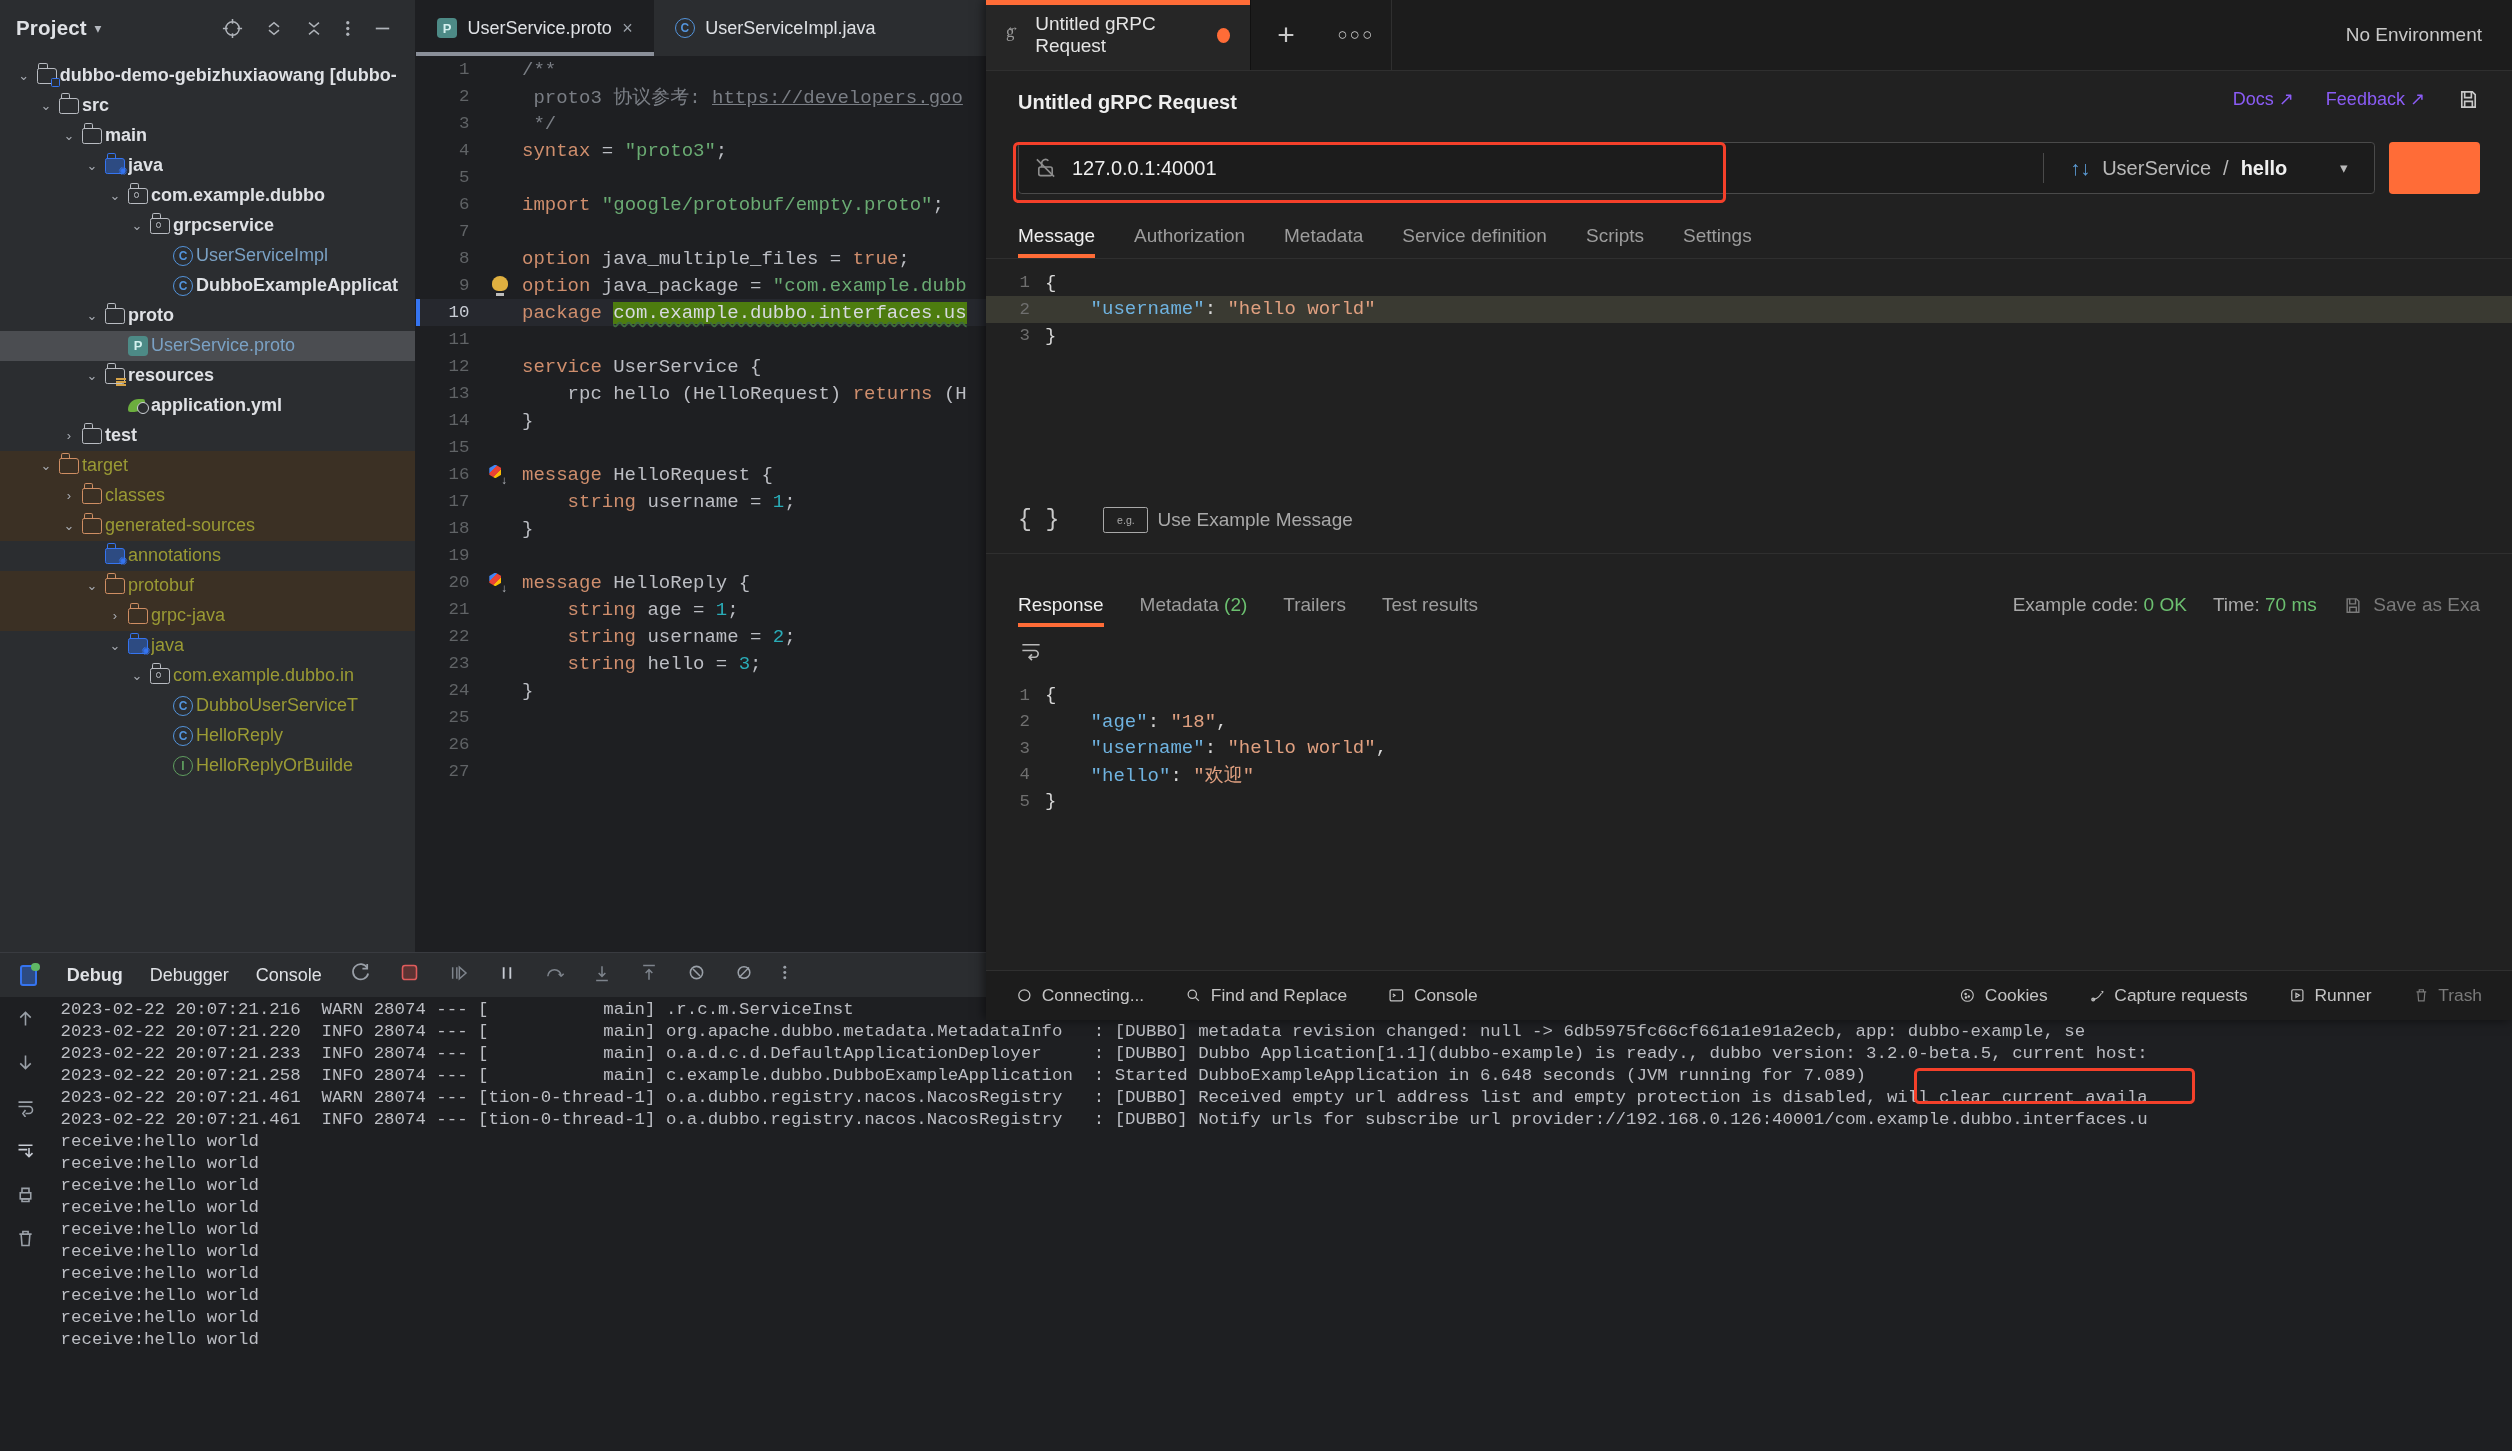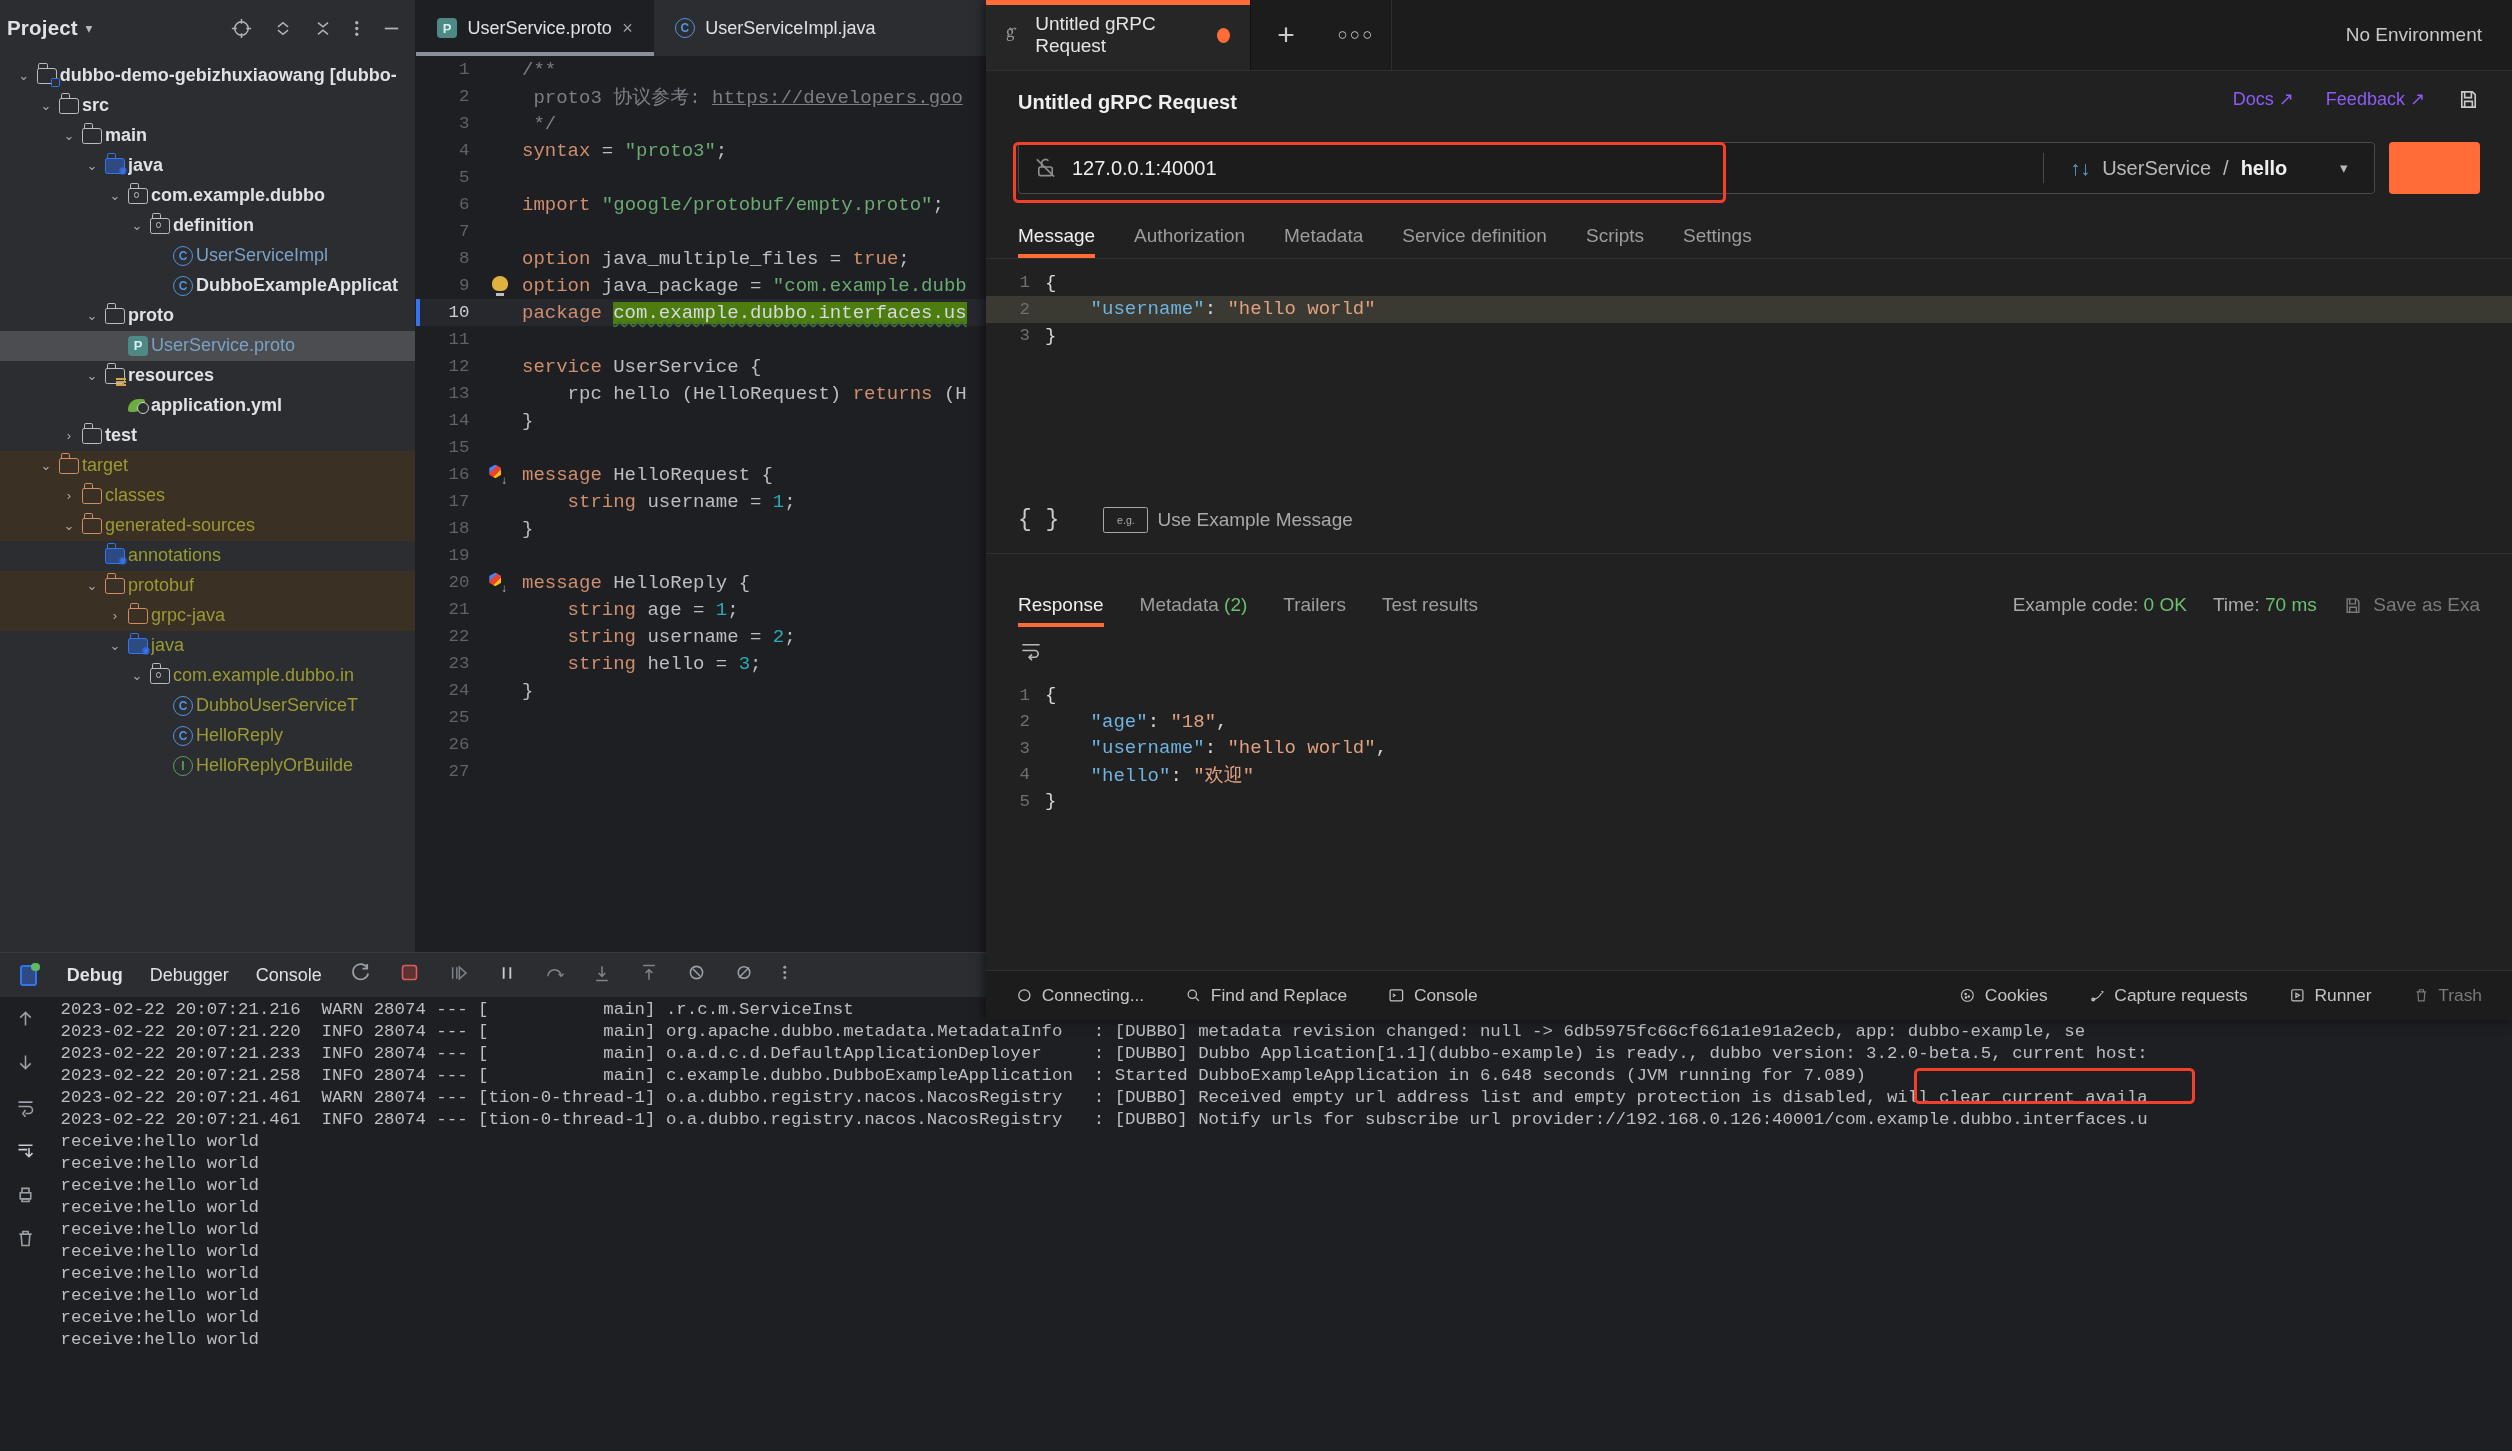--- a/index.html
+++ b/index.html
@@ -10,21 +10,21 @@
     overflow: hidden;
   }
   .root { position: relative; width: 2512px; height: 1452px; }
 
   
   .ide { position: absolute; inset: 0; background: #1e1f22; display: flex; flex-direction: column; }
 
   
   .ide-top { display: flex; flex: 0 0 952px; min-height: 0; }
   .project-panel { width: 416px; background: #2b2d30; display: flex; flex-direction: column; border-right: 0.8px solid #1e1f22; }
-  .project-head { height: 56px; display: flex; align-items: center; padding: 0 7px; gap: 7.6px; }
+  .project-head { height: 56px; display: flex; align-items: center; padding: 0 16px; gap: 7.6px; }
   .project-title { font-size: 20.5px; color: #dfe1e5; font-weight: bold; letter-spacing: 0.2px; }
   .chev { color: #b4b8bf; font-size: 13.7px; }
   .ph-spacer { flex: 1; }
   .ph-icons { display: flex; align-items: center; gap: 20px; padding-right: 4.6px; color: #b0b4ba; }
   .ph-icons svg { display: block; }
 
   .tree { flex: 1; overflow: hidden; padding-top: 4.6px; font-size: 18px; color: #dfe1e5; }
   .trow { display: flex; align-items: center; height: 30px; white-space: nowrap; padding-right: 6px; }
   .trow .arrow { width: 20px; text-align: center; color: #a8acb3; font-size: 13px; flex: none; }
   .trow .ic { width: 26px; flex: none; display: flex; align-items: center; justify-content: center; }
@@ -247,21 +247,21 @@
               </span>
               <span class="lbl bold">com.example.dubbo</span>
             </div>
             <div class="trow" style="padding-left: 127px;">
               <span class="arrow">⌄</span>
               <span class="ic">
                 <span class="fold">
                   <span class="dot"></span>
                 </span>
               </span>
-              <span class="lbl bold">definition</span>
+              <span class="lbl bold">grpcservice</span>
             </div>
             <div class="trow" style="padding-left: 150px;">
               <span class="arrow"></span>
               <span class="ic">
                 <span class="cls">C</span>
               </span>
               <span class="lbl blue">UserServiceImpl</span>
             </div>
             <div class="trow" style="padding-left: 150px;">
               <span class="arrow"></span>

